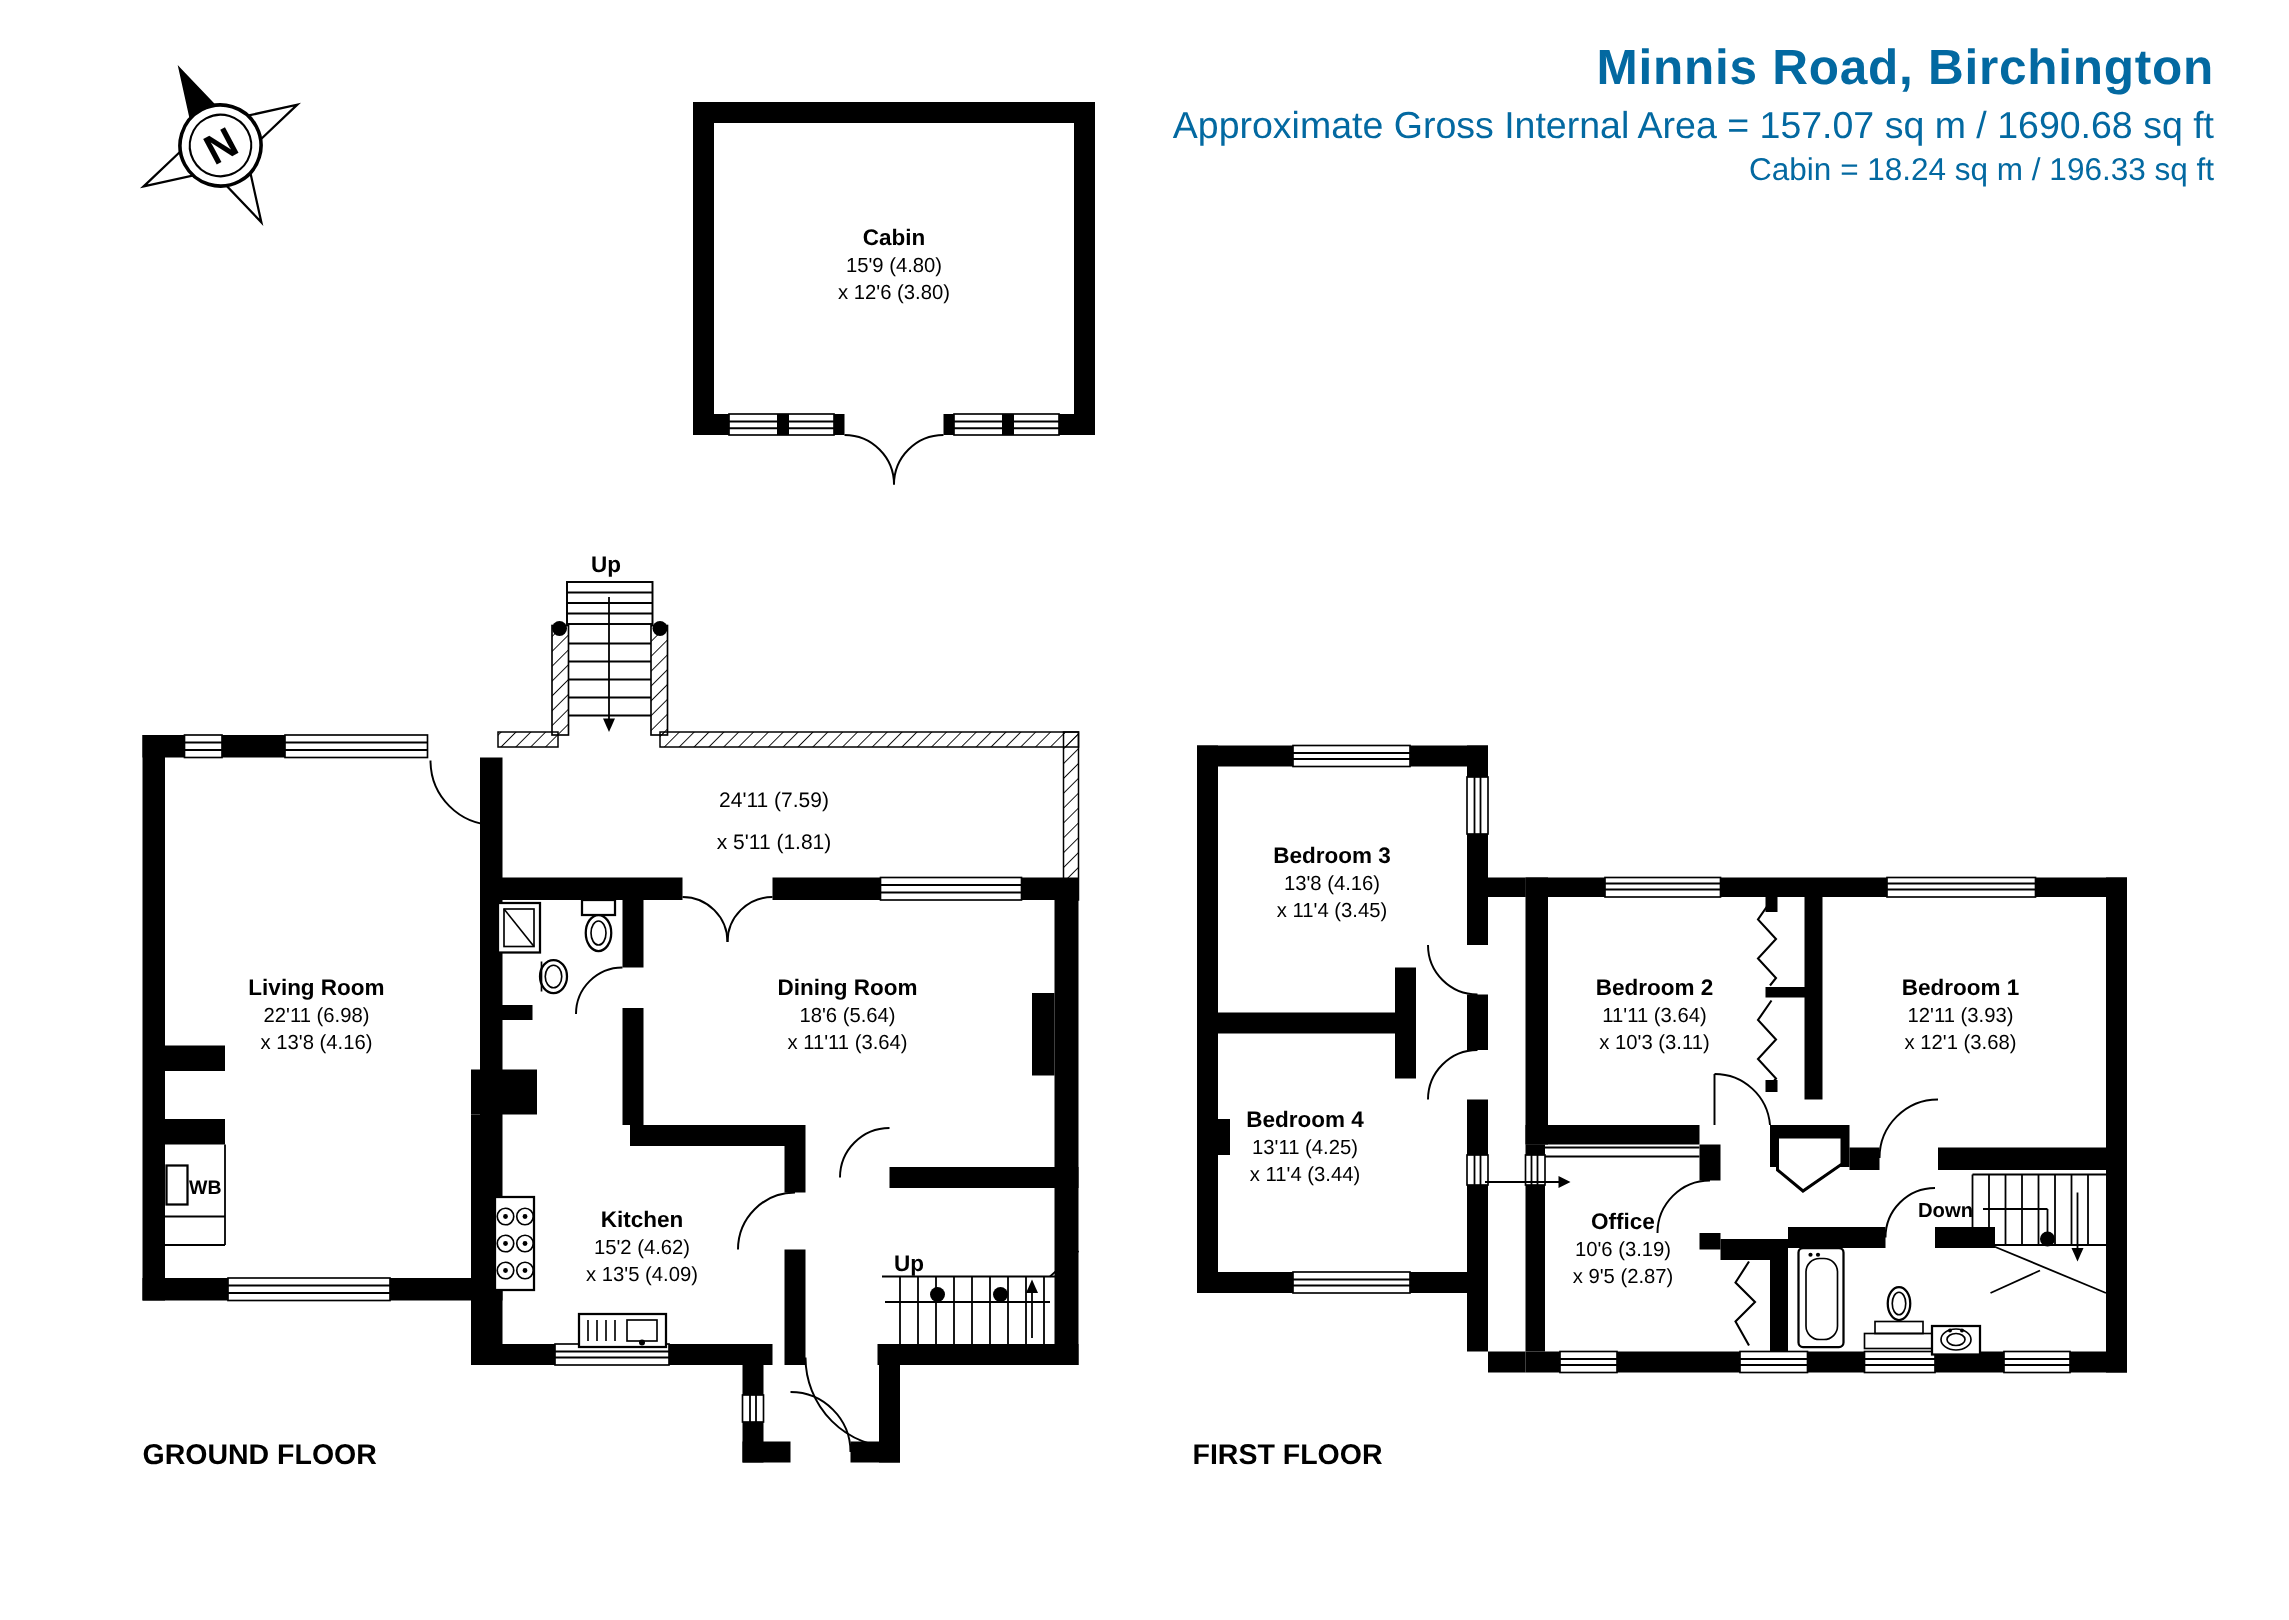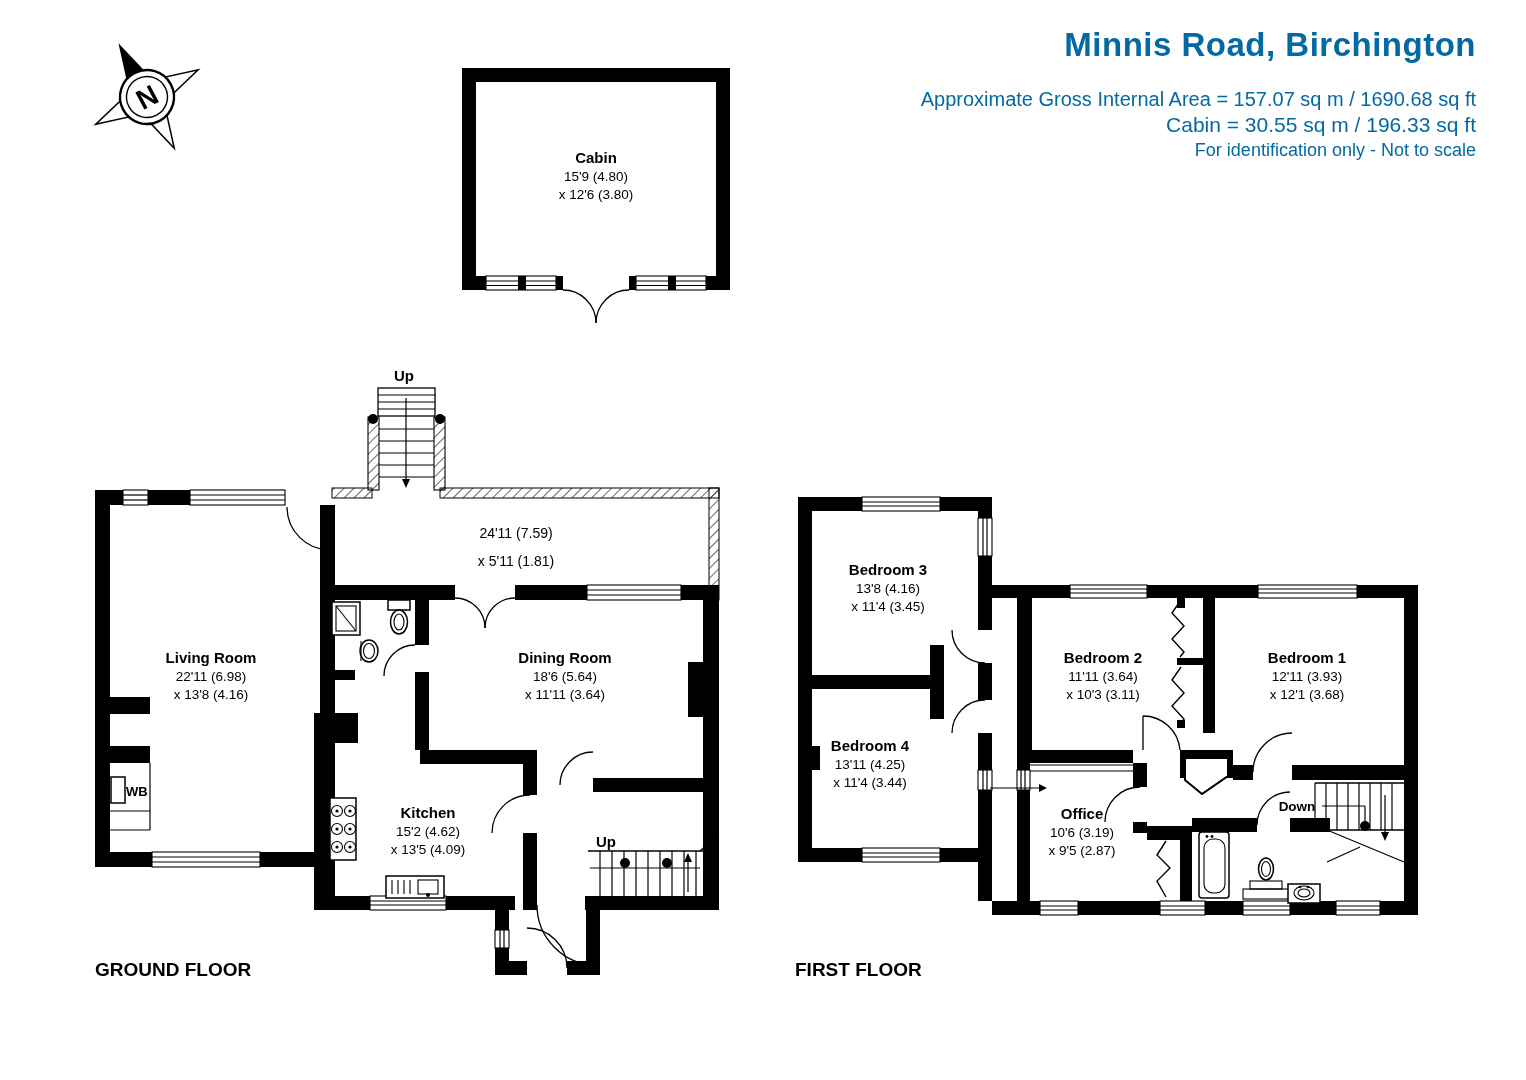--- a/index.html
+++ b/index.html
@@ -1,20 +1,20 @@
 <!DOCTYPE html>
 <html><head>
 <meta charset="utf-8">
 <style>
   html,body{margin:0;padding:0;background:#fff;}
   #page{position:relative;width:1526px;height:1080px;background:#fff;overflow:hidden;
         font-family:"Liberation Sans",sans-serif;color:#0369a1;}
   #hdr{position:absolute;top:24px;right:50px;text-align:right;line-height:1.25;}
   #hdr .t{font-size:33px;font-weight:bold;letter-spacing:.5px;}
-  #hdr .a{font-size:20px;margin-top:22px;}
+  #hdr .a{font-size:25px;margin-top:4px;}
   #hdr .c{font-size:21px;}
   #hdr .d{font-size:18px;}
   svg text{fill:#000;}
   .rn{font:bold 15px "Liberation Sans",sans-serif;text-anchor:middle;}
   .rd{font:13.5px "Liberation Sans",sans-serif;text-anchor:middle;}
   .hd{font:14px "Liberation Sans",sans-serif;text-anchor:middle;}
   .st{font:bold 15px "Liberation Sans",sans-serif;text-anchor:middle;}
   .sd{font:bold 13.5px "Liberation Sans",sans-serif;text-anchor:middle;}
   .fl{font:bold 19px "Liberation Sans",sans-serif;}
   .wb{font:bold 13px "Liberation Sans",sans-serif;}
@@ -27,22 +27,21 @@
   .win rect.g{fill:#fff;stroke:#000;stroke-width:1.1;}
 </style>
 </head>
 <body>
 
 <div id="page">
 
   <div id="hdr">
     <div class="t">Minnis Road, Birchington</div>
     <div class="a">Approximate Gross Internal Area = 157.07 sq m / 1690.68 sq ft</div>
-    <div class="c">Cabin = 30.55 sq m / 196.33 sq ft</div>
-    <div class="d">For identification only - Not to scale</div>
+    <div class="c">Cabin = 18.24 sq m / 196.33 sq ft</div>
   </div>
 
   <svg width="1526" height="1080" viewBox="0 0 1526 1080">
     <defs>
       <pattern id="hatch" width="7" height="7" patternTransform="rotate(45)" patternUnits="userSpaceOnUse">
         <line x1="0" y1="0" x2="0" y2="7" stroke="#000" stroke-width="1.2"></line>
       </pattern>
     </defs>
 
     <g transform="translate(147,97) rotate(-28)">

